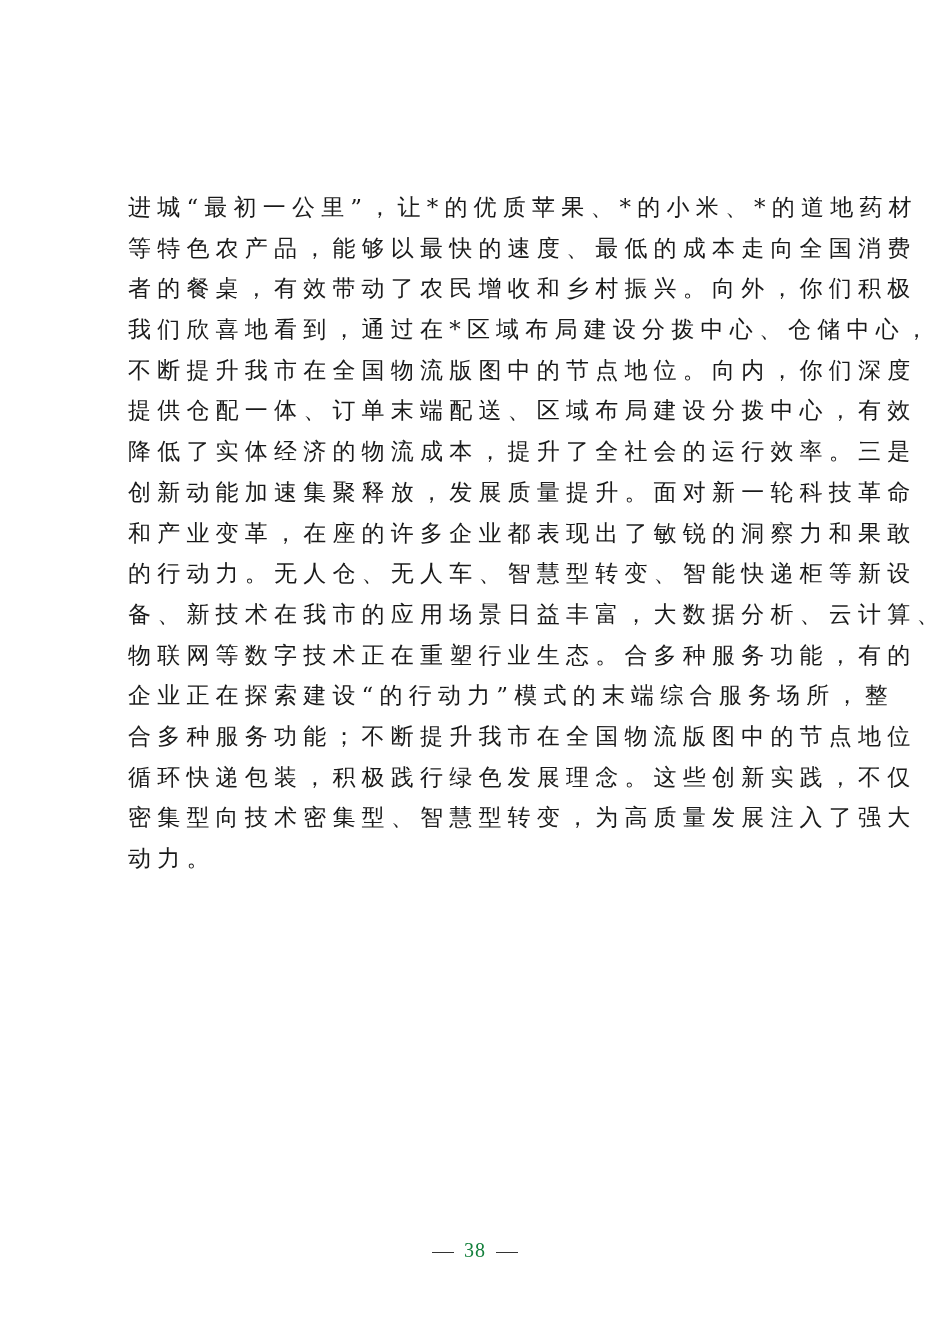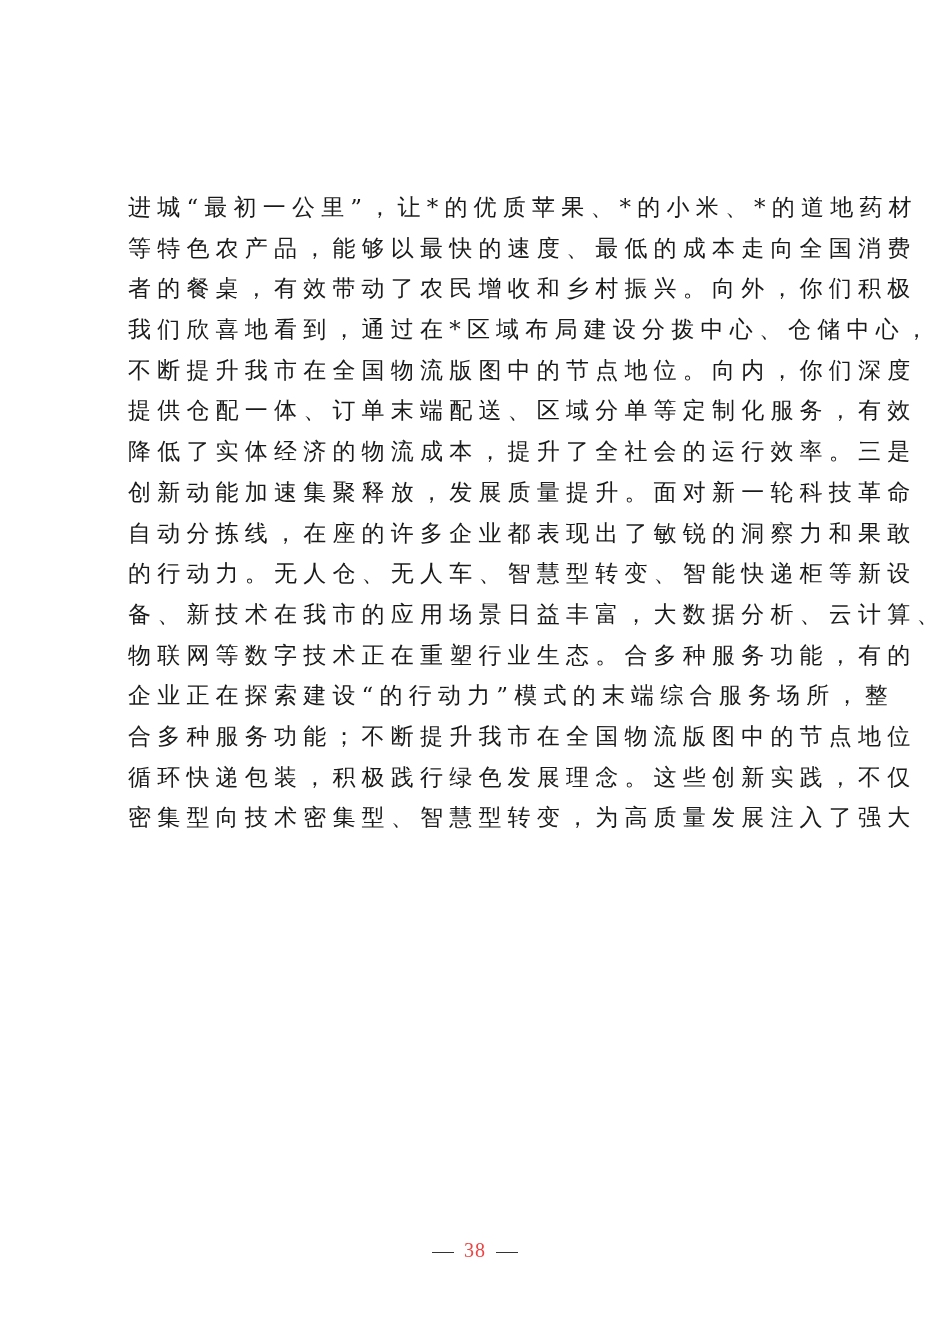--- a/index.html
+++ b/index.html
@@ -37,21 +37,21 @@
     color: #1a1a1a;
   }
   .page-number {
     position: absolute;
     left: 0;
     width: 950px;
     top: 1239px;
     text-align: center;
     font-family: "Liberation Serif", "DejaVu Serif", serif;
     font-size: 20px;
-    color: #ef4444;
+    color: #15803d;
     letter-spacing: 1px;
   }
   .page-number .dash {
     display: inline-block;
     width: 22px;
     height: 1px;
     background: #333;
     vertical-align: middle;
     margin: 0 10px;
   }
@@ -59,29 +59,30 @@
 </head>
 <body>
 
 <div class="page">
   <div class="body-text">
     <div class="line">进城“最初一公里”，让*的优质苹果、*的小米、*的道地药材</div>
     <div class="line">等特色农产品，能够以最快的速度、最低的成本走向全国消费</div>
     <div class="line">者的餐桌，有效带动了农民增收和乡村振兴。向外，你们积极</div>
     <div class="line">我们欣喜地看到，通过在*区域布局建设分拨中心、仓储中心，</div>
     <div class="line">不断提升我市在全国物流版图中的节点地位。向内，你们深度</div>
-    <div class="line">提供仓配一体、订单末端配送、区域分单等定制化服务，有效</div>
+    <div class="line">提供仓配一体、订单末端配送、区域布局建设分拨中心，有效</div>
     <div class="line">降低了实体经济的物流成本，提升了全社会的运行效率。三是</div>
     <div class="line">创新动能加速集聚释放，发展质量提升。面对新一轮科技革命</div>
-    <div class="line">自动分拣线，在座的许多企业都表现出了敏锐的洞察力和果敢</div>
+    <div class="line">和产业变革，在座的许多企业都表现出了敏锐的洞察力和果敢</div>
     <div class="line">的行动力。无人仓、无人车、智慧型转变、智能快递柜等新设</div>
     <div class="line">备、新技术在我市的应用场景日益丰富，大数据分析、云计算、</div>
     <div class="line">物联网等数字技术正在重塑行业生态。合多种服务功能，有的</div>
     <div class="line">企业正在探索建设“的行动力”模式的末端综合服务场所，整</div>
     <div class="line">合多种服务功能；不断提升我市在全国物流版图中的节点地位</div>
     <div class="line">循环快递包装，积极践行绿色发展理念。这些创新实践，不仅</div>
     <div class="line">密集型向技术密集型、智慧型转变，为高质量发展注入了强大</div>
+    <div class="line">动力。</div>
   </div>
 
   <div class="page-number">
     <span class="dash"></span><span>38</span><span class="dash"></span>
   </div>
 </div>
 
 </body></html>

